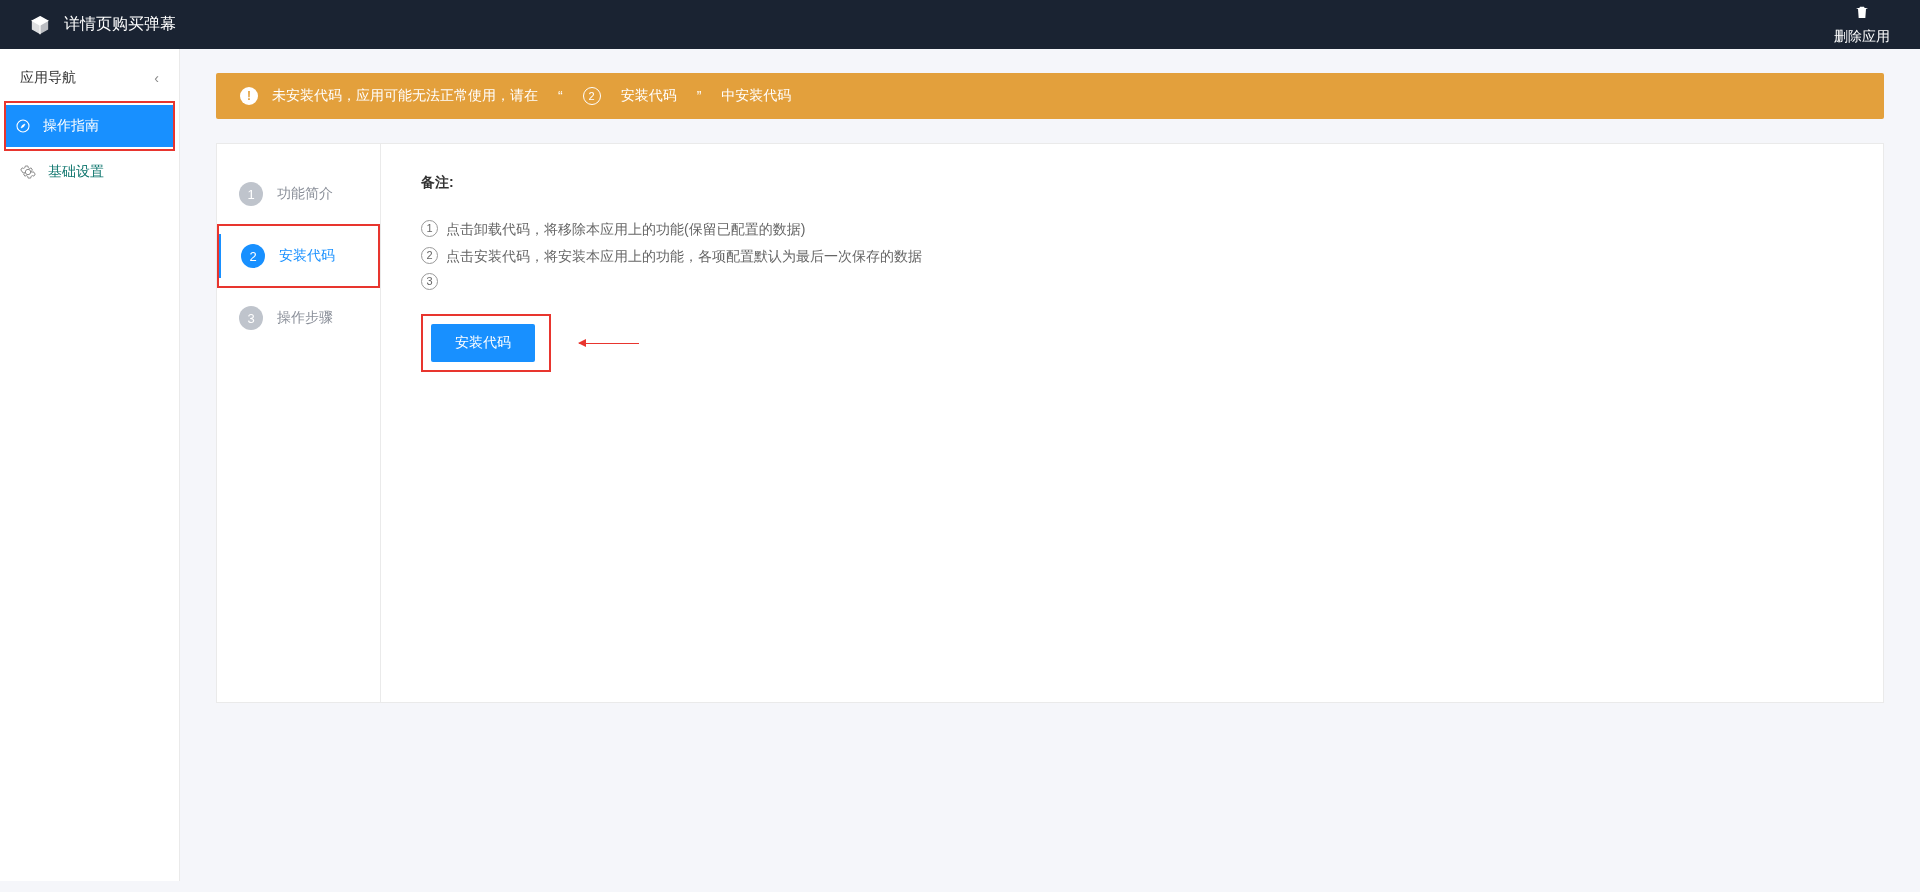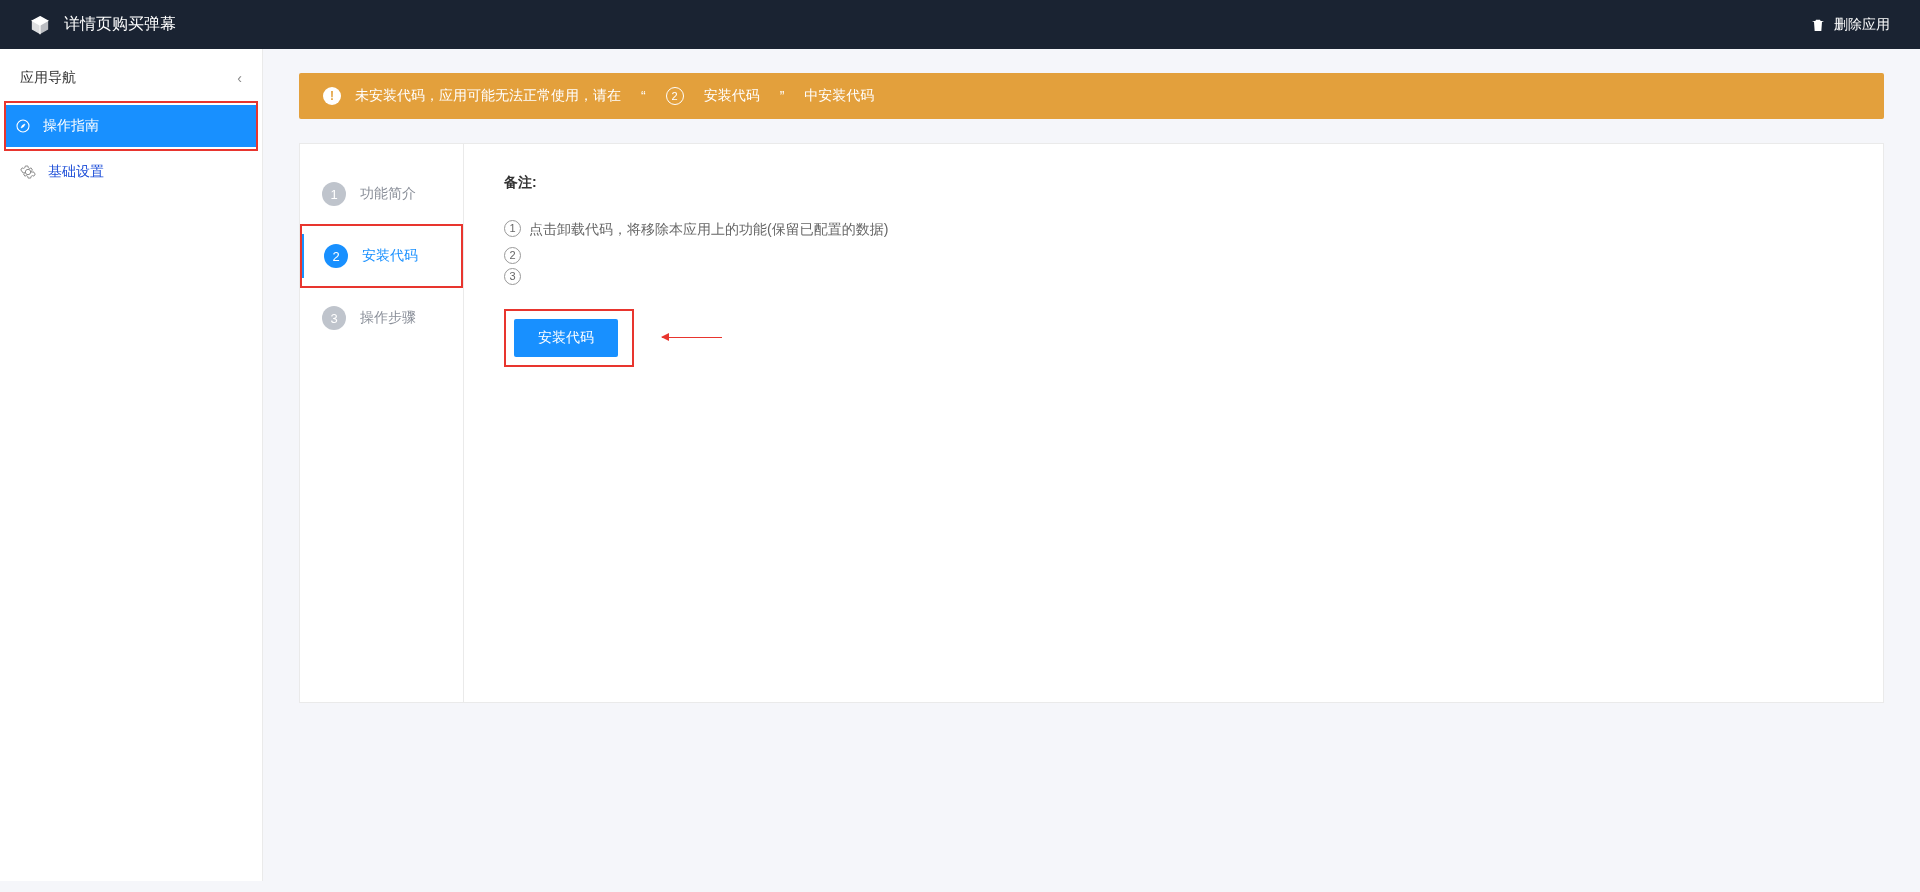--- a/index.html
+++ b/index.html
@@ -14,41 +14,41 @@
       height: 49px;
       display: flex;
       align-items: center;
       justify-content: space-between;
       padding: 0 30px;
       color: #fff;
     }
     .topbar-left { display: flex; align-items: center; gap: 14px; }
     .cube-icon { width: 20px; height: 20px; display:flex; align-items:center; justify-content:center; }
     .app-title { font-size: 16px; color:#fff; }
-    .topbar-right { display: flex; align-items: center; gap: 8px; cursor:pointer; color:#fff; }
+    .topbar-right { display: flex; align-items: center; gap: 8px; cursor:pointer; color:#fff;flex-direction:column; }
     .trash-icon { width: 16px; height: 16px; display:flex; align-items:center; justify-content:center; }
     .layout { display:flex; min-height: calc(100vh - 60px); }
     .sidebar {
-      width: 263px;
+      width: 180px;
       background: #fff;
       border-right: 1px solid #eaeaea;
       padding: 12px 0;
       flex-shrink:0;
     }
     .sidebar-header {
       display:flex; align-items:center; justify-content:space-between;
       padding: 8px 20px 14px;
       color:#333;
       font-size:14px;
     }
     .chevron-left { font-size: 14px; color:#888; cursor:pointer; }
     .sidebar-item {
       display:flex; align-items:center; gap:12px;
       padding: 12px 20px;
-      color:#1d4ed8; cursor:pointer;
+      color:#0f766e; cursor:pointer;
       font-size:14px;
     }
     .sidebar-item.active {
       background:#1890ff; color:#fff;padding-left:9px;
     }
     .sidebar-icon { width:16px; height:16px; display:flex; align-items:center; justify-content:center; flex-shrink:0;}
     .sidebar-item.active .sidebar-icon svg { fill:#fff; stroke:#fff; }
     .sidebar-item .sidebar-icon svg { fill:#888; stroke:#888; }
     .red-box-sidebar {
       border: 2px solid #e8352e;
@@ -228,20 +228,21 @@
 
       <div class="content">
         <div class="note-title">备注:</div>
 
         <div class="note-line">
           <span class="circnum">1</span>
           <span>点击卸载代码，将移除本应用上的功能(保留已配置的数据)</span>
         </div>
         <div class="note-line">
           <span class="circnum">2</span>
+          <span>点击安装代码，将安装本应用上的功能，各项配置默认为最后一次保存的数据</span>
         </div>
         <div class="note-line">
           <span class="circnum">3</span>
         </div>
 
         <div class="install-btn-wrap">
           <span class="red-box-btn">
             <button class="install-btn">安装代码</button>
           </span>
           <span class="arrow-line"></span>

